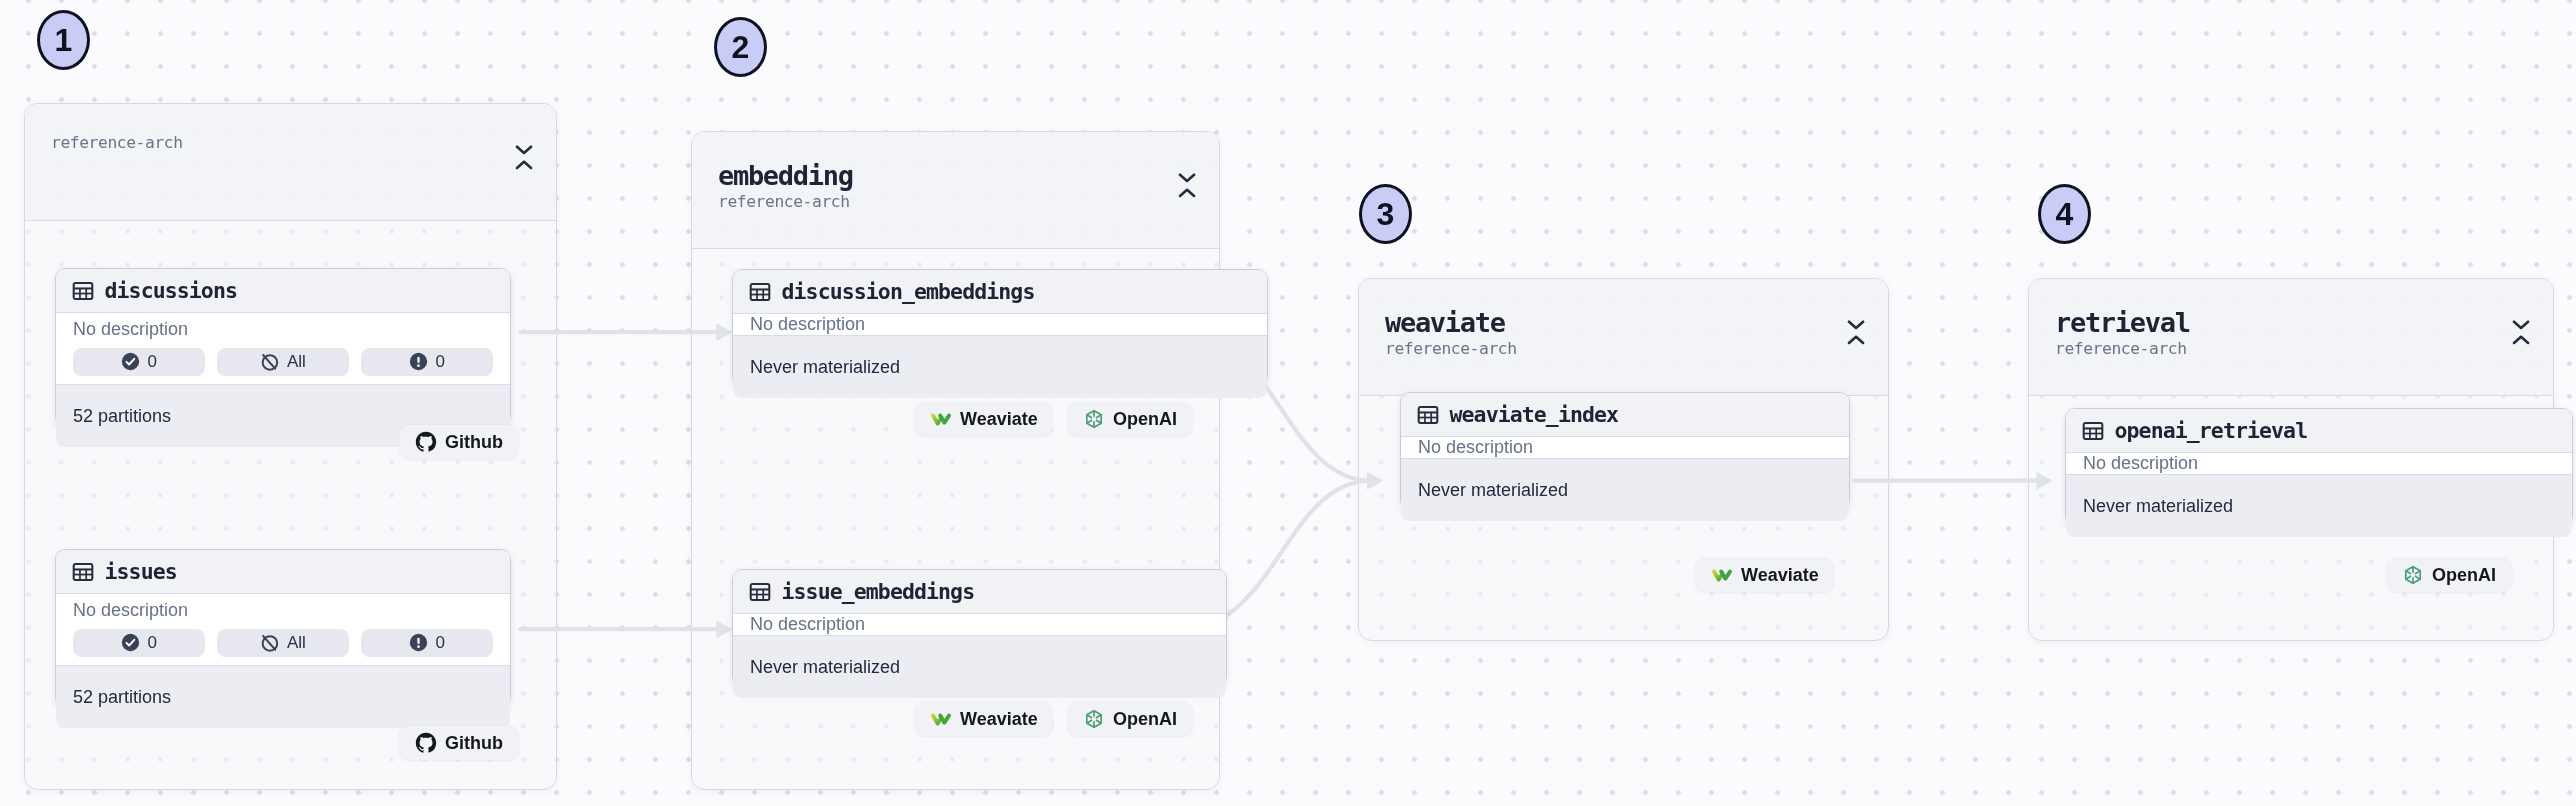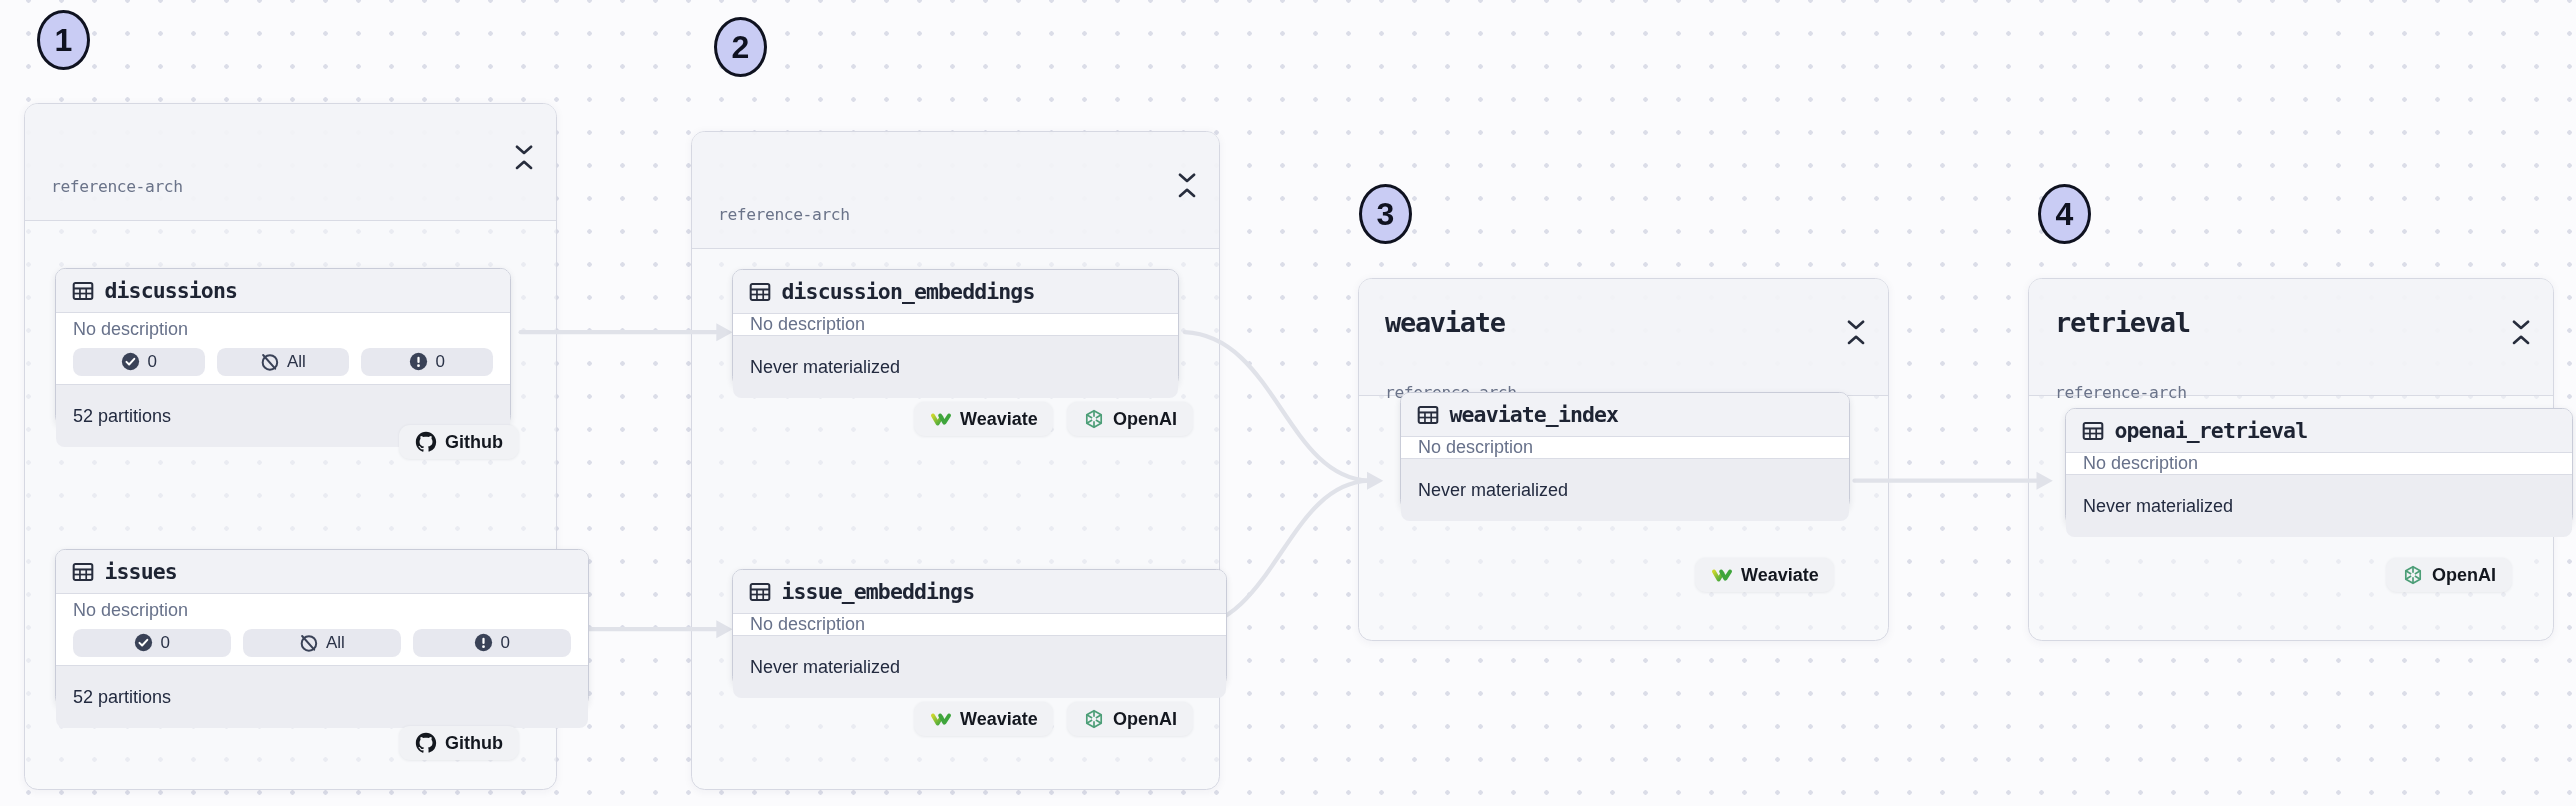--- a/index.html
+++ b/index.html
@@ -32,21 +32,21 @@
     box-sizing:border-box;
     padding:27.5px 0 0 26px;
   }
   .group-title{
     font-family:"DejaVu Sans Mono", monospace;
     font-size:27px;font-weight:700;color:#1E2433;letter-spacing:-1.3px;
     line-height:31px;white-space:nowrap;
   }
   .group-subtitle{
     font-family:"DejaVu Sans Mono", monospace;
-    font-size:16.3px;color:#6A7389;letter-spacing:-0.4px;line-height:22px;margin-top:44px;
+    font-size:16.3px;color:#6A7389;letter-spacing:-0.4px;line-height:22px;
   }
   .collapse-icon{position:absolute;right:22px;top:41px;width:19px;height:26px;}
 
   
   .num-circle{
     position:absolute;width:53px;height:60px;
     border:3.4px solid #0F1220;border-radius:50%;
     background:#C9CCF4;
     display:flex;align-items:center;justify-content:center;
     font-size:32px;font-weight:bold;color:#0F1220;
@@ -176,20 +176,21 @@
     <div class="group-header">
       <div class="group-subtitle">reference-arch</div>
       <svg class="collapse-icon" viewBox="0 0 20 28">
           <use href="#fold-icon-def" transform="scale(0.95)"></use>
         </svg>
     </div>
   </div>
 
   <div class="group" style="left:691px;top:131px;width:527px;height:657px">
     <div class="group-header">
+      <div class="group-title">embedding</div>
       <div class="group-subtitle">reference-arch</div>
       <svg class="collapse-icon" viewBox="0 0 20 28">
           <use href="#fold-icon-def" transform="scale(0.95)"></use>
         </svg>
     </div>
   </div>
 
   <div class="group" style="left:1358px;top:278px;width:529px;height:361px">
     <div class="group-header">
       <div class="group-title">weaviate</div>
@@ -268,21 +269,21 @@
 
   <div class="badge-row" style="left:399px;top:425px">
     <div class="kind-badge">
       <svg width="22" height="22" viewBox="0 0 26 26">
           <use href="#github-icon-def"></use>
         </svg>
       <span>Github</span>
     </div>
   </div>
 
-  <div class="node rowA" style="left:55px;top:549px;width:534px;height:158px">
+  <div class="node rowA" style="left:55px;top:549px;width:456px;height:158px">
     <div class="node-header">
       <svg width="22" height="22" viewBox="0 0 26 26">
           <use href="#table-icon-def"></use>
         </svg>
       <span class="node-name">issues</span>
     </div>
     <div class="node-desc">No description</div>
     <div class="pill-row">
       <div class="pill">
         <svg width="19" height="19" viewBox="0 0 22 22">
@@ -308,21 +309,21 @@
 
   <div class="badge-row" style="left:399px;top:726px">
     <div class="kind-badge">
       <svg width="22" height="22" viewBox="0 0 26 26">
           <use href="#github-icon-def"></use>
         </svg>
       <span>Github</span>
     </div>
   </div>
 
-  <div class="node rowB" style="left:732px;top:269px;width:447px;height:118px">
+  <div class="node rowB" style="left:732px;top:269px;width:536px;height:118px">
     <div class="node-header">
       <svg width="22" height="22" viewBox="0 0 26 26">
           <use href="#table-icon-def"></use>
         </svg>
       <span class="node-name">discussion_embeddings</span>
     </div>
     <div class="node-desc">No description</div>
     <div class="node-footer">Never materialized</div>
   </div>
 

